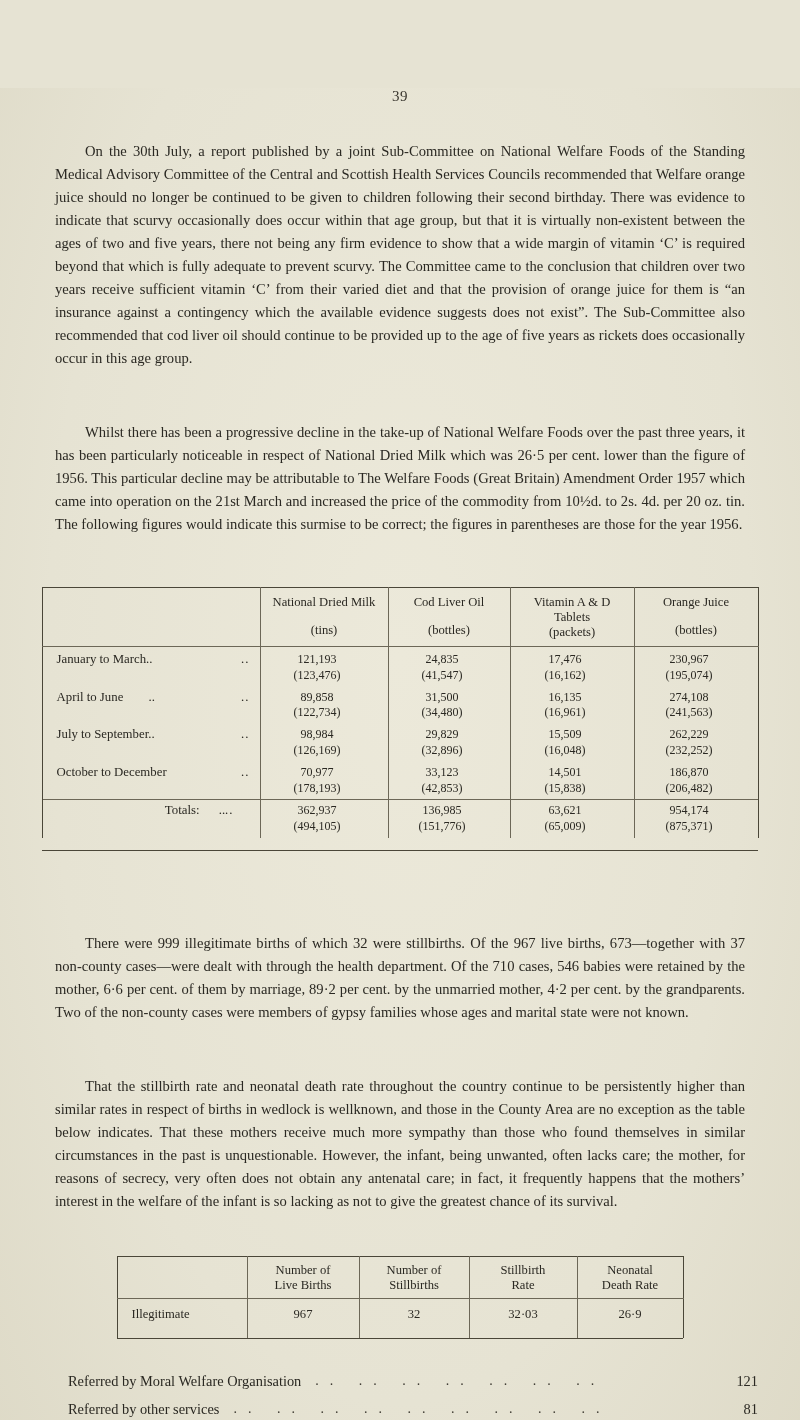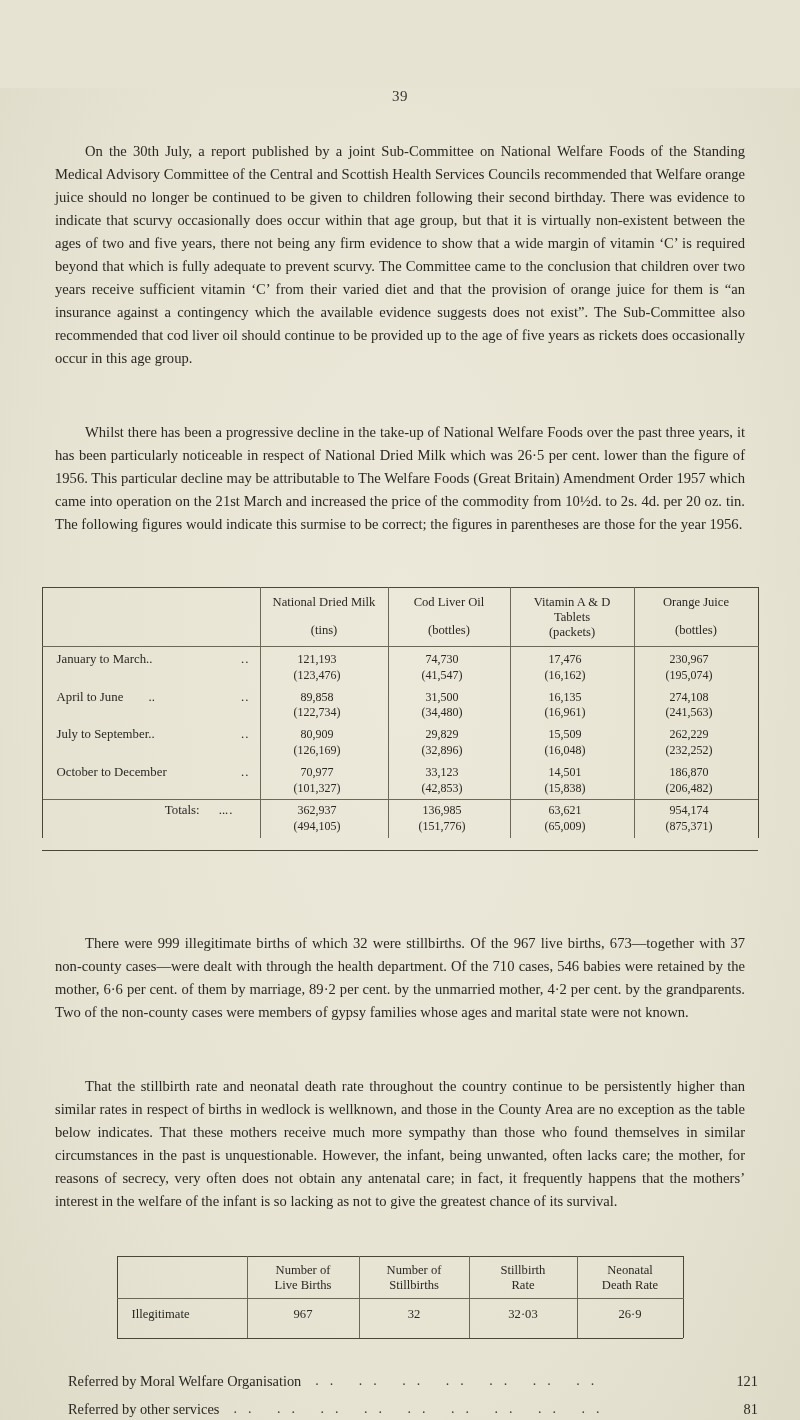--- a/index.html
+++ b/index.html
@@ -258,21 +258,21 @@
     <tbody>
       <tr class="first-data">
         <td class="label">
           <span>January to March</span><span>..</span><span class="dots-far">..</span>
         </td>
         <td class="num">
           <span class="cell-main">121,193</span>
           <span class="cell-paren">(123,476)</span>
         </td>
         <td class="num">
-          <span class="cell-main">74,730</span>
+          <span class="cell-main">24,835</span>
           <span class="cell-paren">(41,547)</span>
         </td>
         <td class="num">
           <span class="cell-main">17,476</span>
           <span class="cell-paren">(16,162)</span>
         </td>
         <td class="num last">
           <span class="cell-main">230,967</span>
           <span class="cell-paren">(195,074)</span>
         </td>
@@ -299,21 +299,21 @@
           <span class="cell-main">274,108</span>
           <span class="cell-paren">(241,563)</span>
         </td>
       </tr>
 
       <tr>
         <td class="label">
           <span>July to September</span><span>..</span><span class="dots-far">..</span>
         </td>
         <td class="num">
-          <span class="cell-main">80,909</span>
+          <span class="cell-main">98,984</span>
           <span class="cell-paren">(126,169)</span>
         </td>
         <td class="num">
           <span class="cell-main">29,829</span>
           <span class="cell-paren">(32,896)</span>
         </td>
         <td class="num">
           <span class="cell-main">15,509</span>
           <span class="cell-paren">(16,048)</span>
         </td>
@@ -322,21 +322,21 @@
           <span class="cell-paren">(232,252)</span>
         </td>
       </tr>
 
       <tr class="last-data">
         <td class="label">
           <span>October to December</span><span class="dots-far">..</span>
         </td>
         <td class="num">
           <span class="cell-main">70,977</span>
-          <span class="cell-paren">(101,327)</span>
+          <span class="cell-paren">(178,193)</span>
         </td>
         <td class="num">
           <span class="cell-main">33,123</span>
           <span class="cell-paren">(42,853)</span>
         </td>
         <td class="num">
           <span class="cell-main">14,501</span>
           <span class="cell-paren">(15,838)</span>
         </td>
         <td class="num last">

